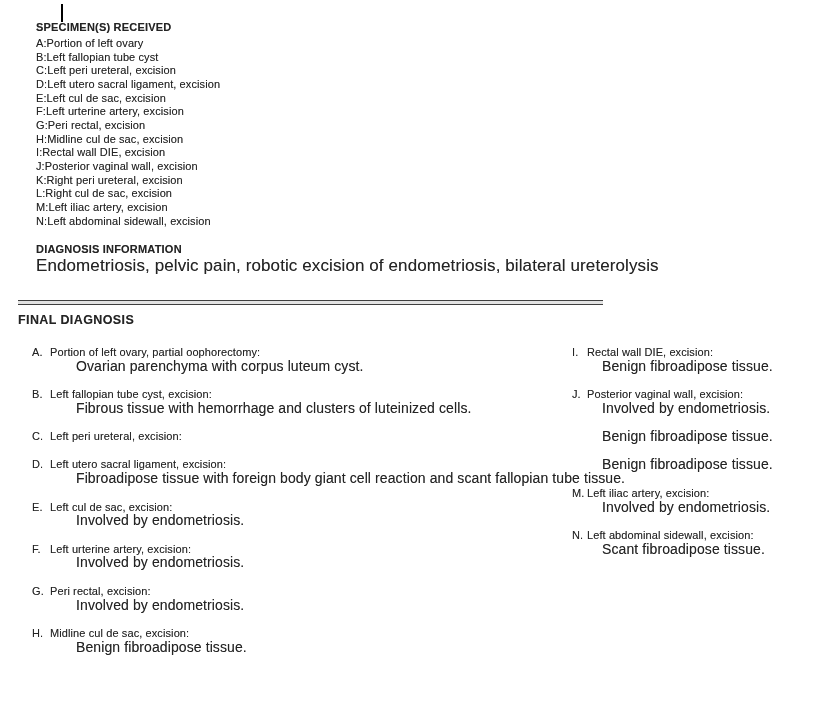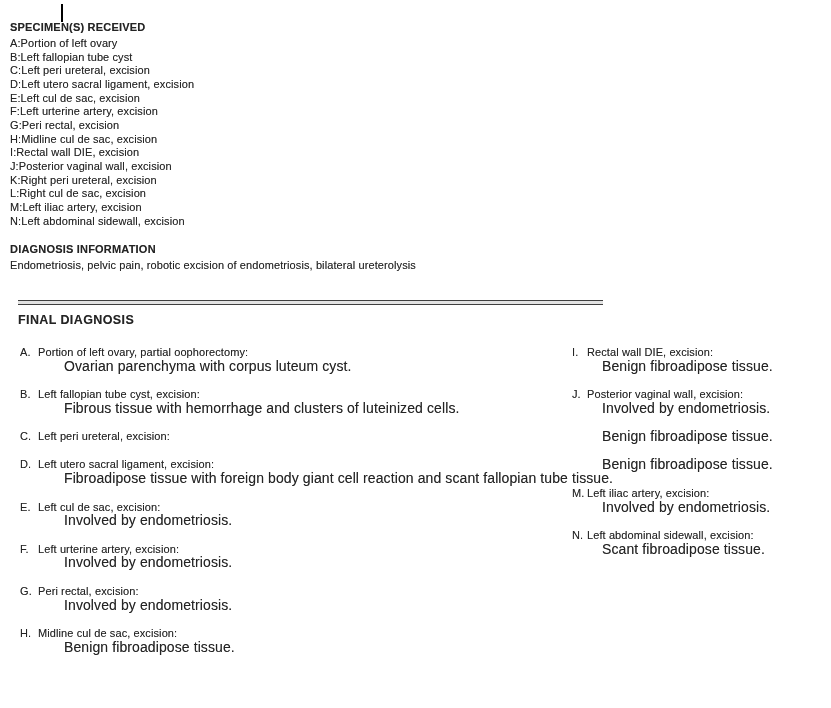--- a/index.html
+++ b/index.html
@@ -9,46 +9,46 @@
     background:#ffffff;
     font-family:"Liberation Sans","DejaVu Sans",sans-serif;
     color:#242424;
     text-shadow:0 0 0.6px rgba(60,60,60,0.45);
     overflow:hidden;
   }
   .caret {
     position:absolute; left:61px; top:4px;
     width:2px; height:18px; background:#000;
   }
-  .sec { position:absolute; left:10px; }
+  .sec { position:absolute; left:36px; }
   .sec-specimens { top:21px; }
   .sec-clinical { top:243px; }
   .sec-heading {
     font-size:11px; font-weight:700; letter-spacing:0.2px;
     line-height:13px; margin:0 0 3px 0; white-space:nowrap;
   }
   .spec-line {
     font-size:11px; line-height:13.65px; letter-spacing:0.1px; white-space:nowrap;
   }
   .clinical-text {
-    font-size:11px; line-height:13.8px; letter-spacing:0.1px; white-space:nowrap;
+    font-size:17px; line-height:13.8px; letter-spacing:0.1px; white-space:nowrap;
   }
   .double-rule {
     position:absolute; left:18px; top:300px;
     width:585px; height:5px; box-sizing:border-box;
     border-top:1.8px solid #3f3f3f;
     border-bottom:1.8px solid #3f3f3f;
     background:#e2e2e2;
   }
   .final-dx-heading {
     position:absolute; left:18px; top:313px;
     font-size:12.5px; font-weight:700; letter-spacing:0.4px; white-space:nowrap;
   }
   .dx-col { position:absolute; top:346px; }
-  .dx-col-left  { left:20px;  width:550px; }
+  .dx-col-left  { left:32px;  width:550px; }
   .dx-col-right { left:572px; width:256px; }
   .dx-item { margin:0 0 14.5px 0; }
   .dx-line1 { font-size:11px; line-height:13.8px; letter-spacing:0.1px; white-space:nowrap; }
   .dx-letter { display:inline-block; }
   .dx-col-left  .dx-letter { width:18px; }
   .dx-col-right .dx-letter { width:15px; }
   .dx-finding { font-size:14px; line-height:13.8px; letter-spacing:0.1px; white-space:nowrap; }
   .dx-col-left  .dx-finding { padding-left:44px; }
   .dx-col-right .dx-finding { padding-left:30px; }
 </style>

